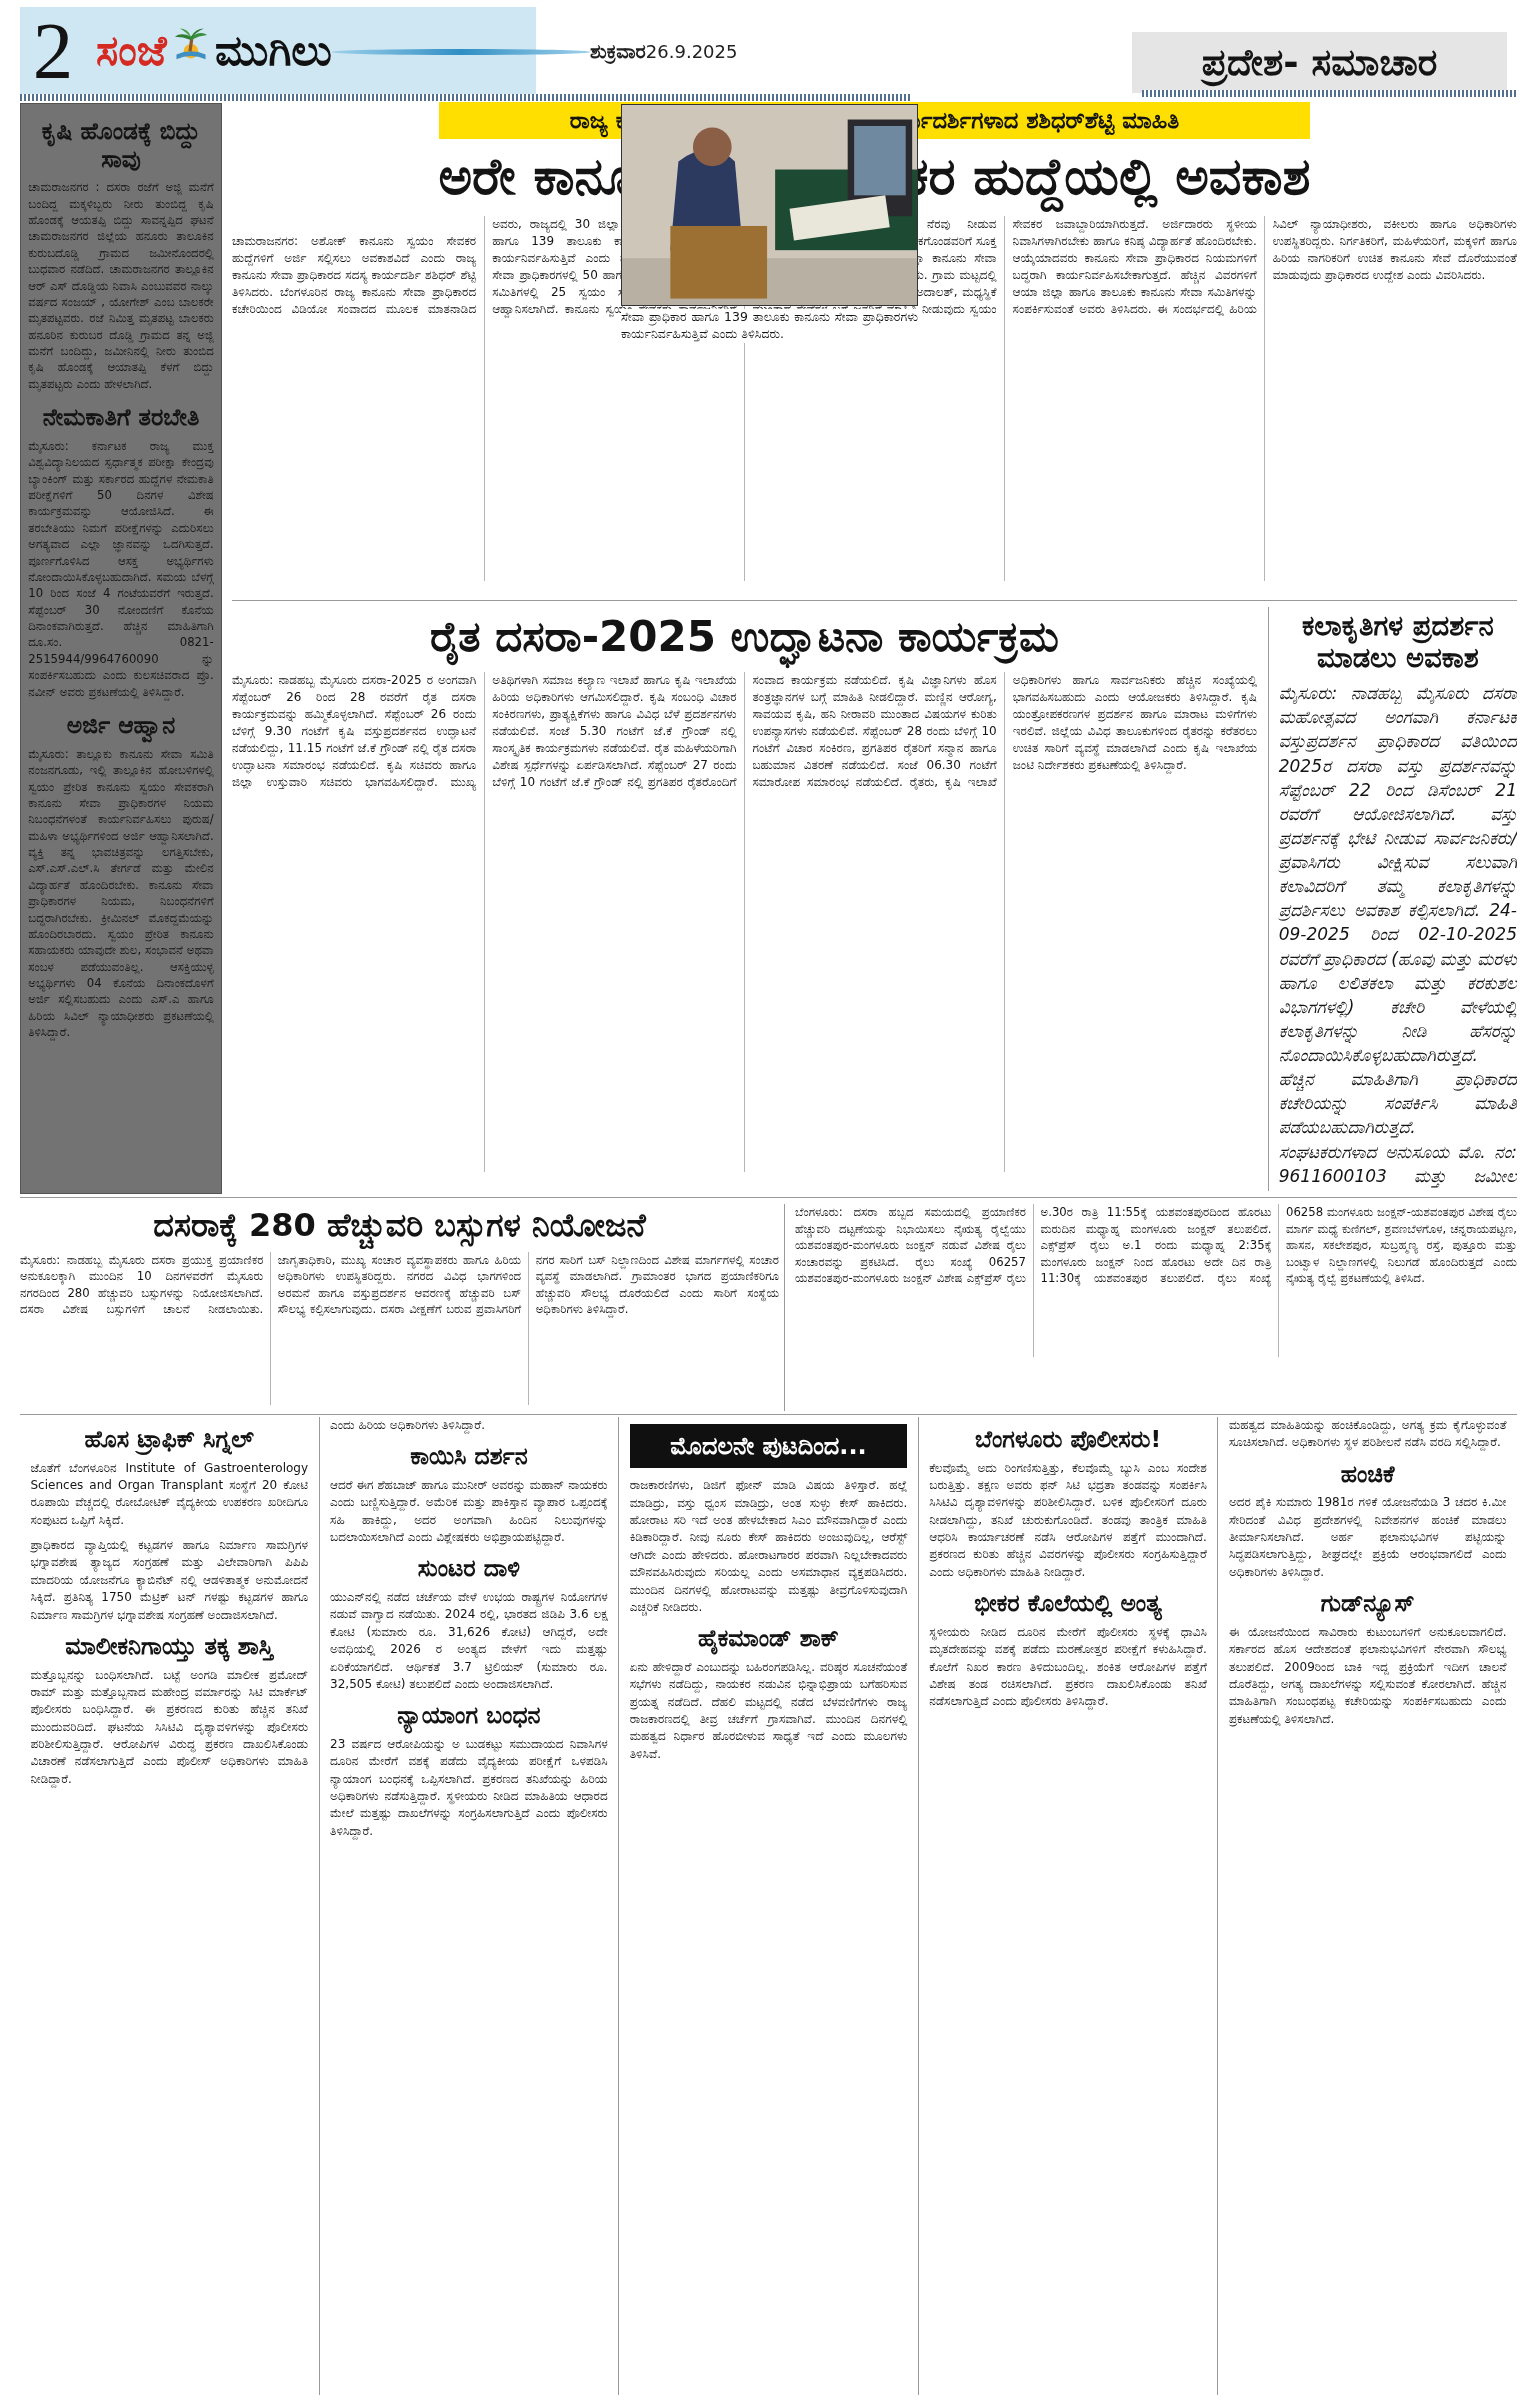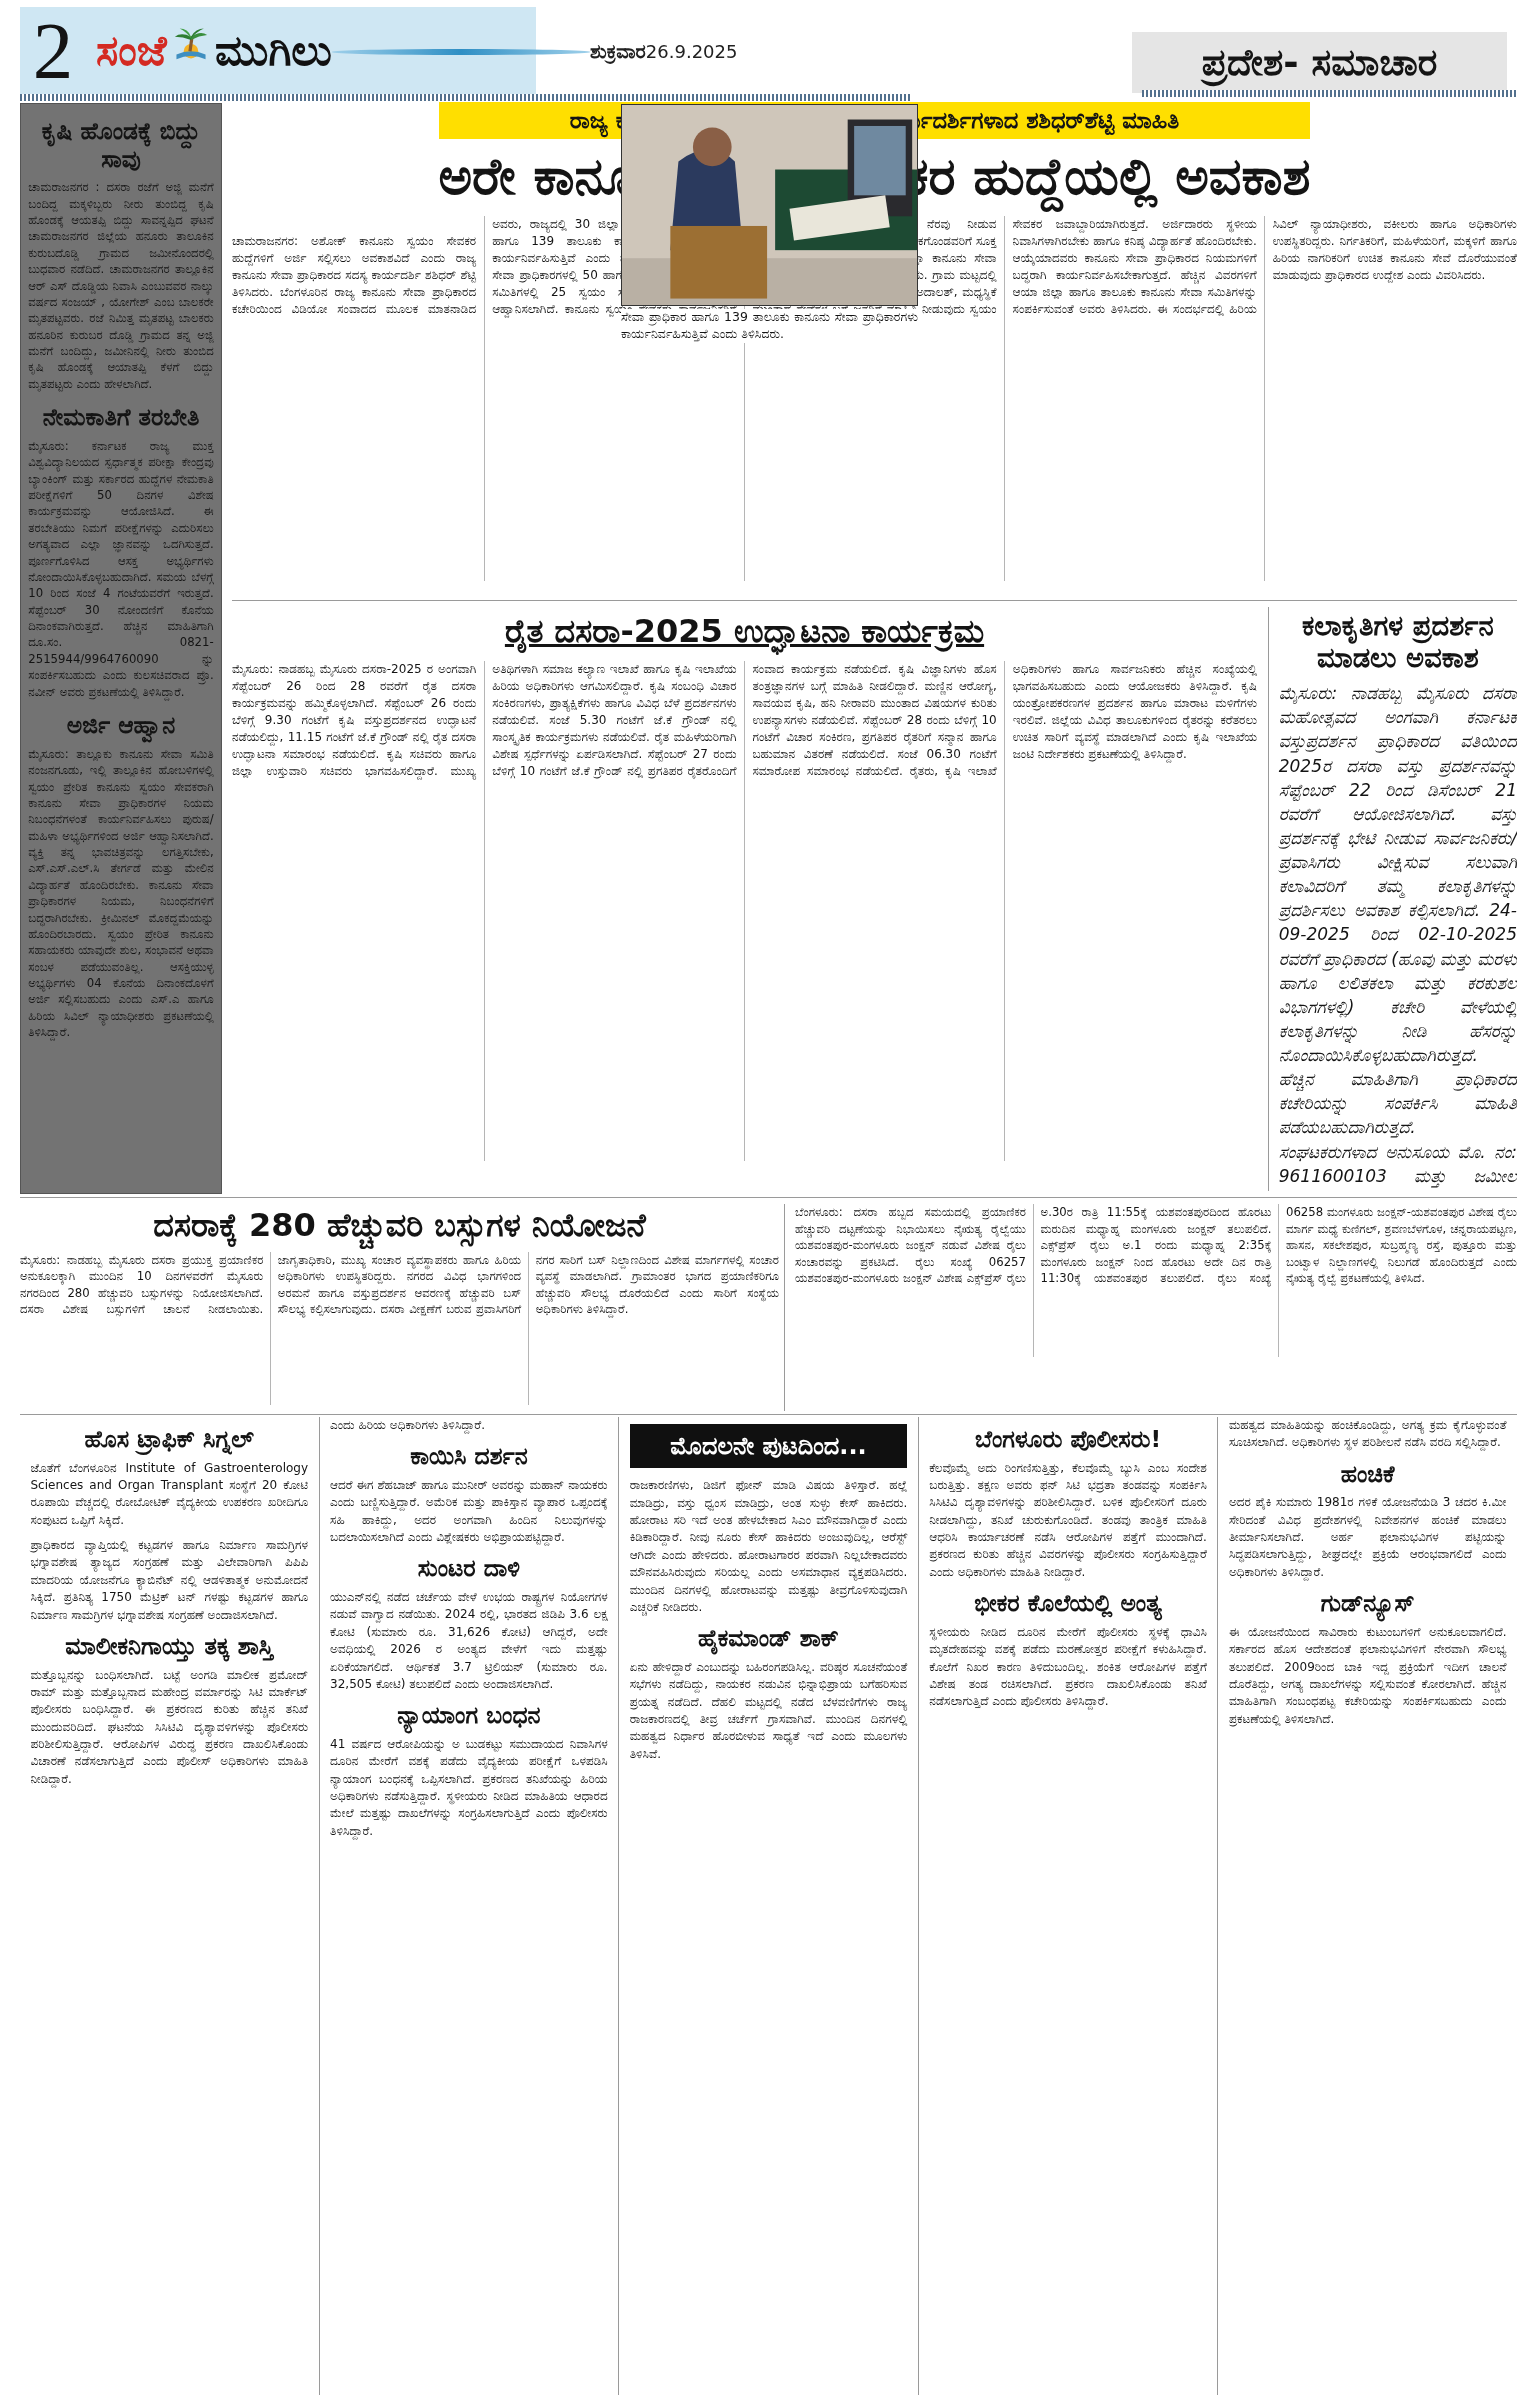--- a/index.html
+++ b/index.html
@@ -36,21 +36,21 @@
   .kicker{width:871px;margin:0 auto;background:#ffdf00;font-size:22.6px;font-weight:bold;
           text-align:center;padding:4.8px 8px;box-sizing:border-box;}
   .main-headline{font-size:51px;margin:8px 0 9.7px;}
   .main-body{position:relative;height:365px;column-count:5;column-gap:16px;column-rule:0.8px solid #b5b5b5;}
   .photo-box{position:absolute;left:389px;top:1.6px;width:297px;height:202px;background:#b9aa9b;
              border:0.8px solid #333;box-sizing:border-box;z-index:3;}
   .photo-caption{position:absolute;left:389px;top:207px;width:297px;background:#fff;z-index:3;
                  font-size:12.5px;line-height:1.35;text-align:justify;}
   
   .farmer-art{position:absolute;left:232px;top:607px;width:1025px;height:584px;overflow:hidden;}
-  .farmer-headline{font-size:32px;margin:4.8px 0 11.3px;text-decoration:underline;}
+  .farmer-headline{font-size:42px;margin:4.8px 0 11.3px;}
   .farmer-body{height:500px;column-count:4;column-gap:16px;column-rule:0.8px solid #b5b5b5;}
   
   .sidebar{position:absolute;left:1268px;top:607px;width:249px;height:584px;border-left:0.8px solid #9a9a9a;
            padding-left:9.7px;box-sizing:border-box;overflow:hidden;}
   .sb-h1{font-size:27.4px;line-height:1.15;margin:3.2px 0 8px;}
   .sb-h2{font-size:29px;margin:11.3px 0 6.5px;}
   .sb-body{font-size:17px;line-height:1.42;text-align:justify;font-style:italic;}
   
   .band3-art{position:absolute;top:1204px;overflow:hidden;}
   .b3-headline{font-size:32px;margin:1.6px 0 8px;}
@@ -167,21 +167,21 @@
       <div class="bc-text">ಮತ್ತೊಬ್ಬನನ್ನು ಬಂಧಿಸಲಾಗಿದೆ. ಬಟ್ಟೆ ಅಂಗಡಿ ಮಾಲೀಕ ಪ್ರಮೋದ್ ರಾಮ್ ಮತ್ತು ಮತ್ತೊಬ್ಬನಾದ ಮಹೇಂದ್ರ ವರ್ಮಾರನ್ನು ಸಿಟಿ ಮಾರ್ಕೆಟ್ ಪೊಲೀಸರು ಬಂಧಿಸಿದ್ದಾರೆ. ಈ ಪ್ರಕರಣದ ಕುರಿತು ಹೆಚ್ಚಿನ ತನಿಖೆ ಮುಂದುವರಿದಿದೆ. ಘಟನೆಯ ಸಿಸಿಟಿವಿ ದೃಶ್ಯಾವಳಿಗಳನ್ನು ಪೊಲೀಸರು ಪರಿಶೀಲಿಸುತ್ತಿದ್ದಾರೆ. ಆರೋಪಿಗಳ ವಿರುದ್ಧ ಪ್ರಕರಣ ದಾಖಲಿಸಿಕೊಂಡು ವಿಚಾರಣೆ ನಡೆಸಲಾಗುತ್ತಿದೆ ಎಂದು ಪೊಲೀಸ್ ಅಧಿಕಾರಿಗಳು ಮಾಹಿತಿ ನೀಡಿದ್ದಾರೆ.</div>
     </div>
 
     <div class="bcol">
       <div class="bc-text">ಎಂದು ಹಿರಿಯ ಅಧಿಕಾರಿಗಳು ತಿಳಿಸಿದ್ದಾರೆ.</div>
       <div class="bc-h hl">ಕಾಯಿಸಿ ದರ್ಶನ</div>
       <div class="bc-text">ಆದರೆ ಈಗ ಶೆಹಬಾಜ್ ಹಾಗೂ ಮುನೀರ್ ಅವರನ್ನು ಮಹಾನ್ ನಾಯಕರು ಎಂದು ಬಣ್ಣಿಸುತ್ತಿದ್ದಾರೆ. ಅಮೆರಿಕ ಮತ್ತು ಪಾಕಿಸ್ತಾನ ವ್ಯಾಪಾರ ಒಪ್ಪಂದಕ್ಕೆ ಸಹಿ ಹಾಕಿದ್ದು, ಅದರ ಅಂಗವಾಗಿ ಹಿಂದಿನ ನಿಲುವುಗಳನ್ನು ಬದಲಾಯಿಸಲಾಗಿದೆ ಎಂದು ವಿಶ್ಲೇಷಕರು ಅಭಿಪ್ರಾಯಪಟ್ಟಿದ್ದಾರೆ.</div>
       <div class="bc-h hl">ಸುಂಟರ ದಾಳಿ</div>
       <div class="bc-text">ಯುಎನ್‌ನಲ್ಲಿ ನಡೆದ ಚರ್ಚೆಯ ವೇಳೆ ಉಭಯ ರಾಷ್ಟ್ರಗಳ ನಿಯೋಗಗಳ ನಡುವೆ ವಾಗ್ವಾದ ನಡೆಯಿತು. 2024 ರಲ್ಲಿ, ಭಾರತದ ಜಿಡಿಪಿ 3.6 ಲಕ್ಷ ಕೋಟಿ (ಸುಮಾರು ರೂ. 31,626 ಕೋಟಿ) ಆಗಿದ್ದರೆ, ಅದೇ ಅವಧಿಯಲ್ಲಿ 2026 ರ ಅಂತ್ಯದ ವೇಳೆಗೆ ಇದು ಮತ್ತಷ್ಟು ಏರಿಕೆಯಾಗಲಿದೆ. ಆರ್ಥಿಕತೆ 3.7 ಟ್ರಿಲಿಯನ್ (ಸುಮಾರು ರೂ. 32,505 ಕೋಟಿ) ತಲುಪಲಿದೆ ಎಂದು ಅಂದಾಜಿಸಲಾಗಿದೆ.</div>
       <div class="bc-h hl">ನ್ಯಾಯಾಂಗ ಬಂಧನ</div>
-      <div class="bc-text">41 ವರ್ಷದ ಆರೋಪಿಯನ್ನು ಅ ಬುಡಕಟ್ಟು ಸಮುದಾಯದ ನಿವಾಸಿಗಳ ದೂರಿನ ಮೇರೆಗೆ ವಶಕ್ಕೆ ಪಡೆದು ವೈದ್ಯಕೀಯ ಪರೀಕ್ಷೆಗೆ ಒಳಪಡಿಸಿ ನ್ಯಾಯಾಂಗ ಬಂಧನಕ್ಕೆ ಒಪ್ಪಿಸಲಾಗಿದೆ. ಪ್ರಕರಣದ ತನಿಖೆಯನ್ನು ಹಿರಿಯ ಅಧಿಕಾರಿಗಳು ನಡೆಸುತ್ತಿದ್ದಾರೆ. ಸ್ಥಳೀಯರು ನೀಡಿದ ಮಾಹಿತಿಯ ಆಧಾರದ ಮೇಲೆ ಮತ್ತಷ್ಟು ದಾಖಲೆಗಳನ್ನು ಸಂಗ್ರಹಿಸಲಾಗುತ್ತಿದೆ ಎಂದು ಪೊಲೀಸರು ತಿಳಿಸಿದ್ದಾರೆ.</div>
+      <div class="bc-text">23 ವರ್ಷದ ಆರೋಪಿಯನ್ನು ಅ ಬುಡಕಟ್ಟು ಸಮುದಾಯದ ನಿವಾಸಿಗಳ ದೂರಿನ ಮೇರೆಗೆ ವಶಕ್ಕೆ ಪಡೆದು ವೈದ್ಯಕೀಯ ಪರೀಕ್ಷೆಗೆ ಒಳಪಡಿಸಿ ನ್ಯಾಯಾಂಗ ಬಂಧನಕ್ಕೆ ಒಪ್ಪಿಸಲಾಗಿದೆ. ಪ್ರಕರಣದ ತನಿಖೆಯನ್ನು ಹಿರಿಯ ಅಧಿಕಾರಿಗಳು ನಡೆಸುತ್ತಿದ್ದಾರೆ. ಸ್ಥಳೀಯರು ನೀಡಿದ ಮಾಹಿತಿಯ ಆಧಾರದ ಮೇಲೆ ಮತ್ತಷ್ಟು ದಾಖಲೆಗಳನ್ನು ಸಂಗ್ರಹಿಸಲಾಗುತ್ತಿದೆ ಎಂದು ಪೊಲೀಸರು ತಿಳಿಸಿದ್ದಾರೆ.</div>
     </div>
 
     <div class="bcol">
       <div class="black-bar">ಮೊದಲನೇ ಪುಟದಿಂದ...</div>
       <div class="bc-text">ರಾಜಕಾರಣಿಗಳು, ಡಿಜಿಗೆ ಫೋನ್ ಮಾಡಿ ವಿಷಯ ತಿಳಿಸ್ತಾರೆ. ಹಲ್ಲೆ ಮಾಡಿದ್ರು, ವಸ್ತು ಧ್ವಂಸ ಮಾಡಿದ್ರು, ಅಂತ ಸುಳ್ಳು ಕೇಸ್ ಹಾಕಿದರು. ಹೋರಾಟ ಸರಿ ಇದೆ ಅಂತ ಹೇಳಬೇಕಾದ ಸಿಎಂ ಮೌನವಾಗಿದ್ದಾರೆ ಎಂದು ಕಿಡಿಕಾರಿದ್ದಾರೆ. ನೀವು ನೂರು ಕೇಸ್ ಹಾಕಿದರು ಅಂಜುವುದಿಲ್ಲ, ಆರೆಸ್ಟ್ ಆಗಿದೇ ಎಂದು ಹೇಳಿದರು. ಹೋರಾಟಗಾರರ ಪರವಾಗಿ ನಿಲ್ಲಬೇಕಾದವರು ಮೌನವಹಿಸಿರುವುದು ಸರಿಯಲ್ಲ ಎಂದು ಅಸಮಾಧಾನ ವ್ಯಕ್ತಪಡಿಸಿದರು. ಮುಂದಿನ ದಿನಗಳಲ್ಲಿ ಹೋರಾಟವನ್ನು ಮತ್ತಷ್ಟು ತೀವ್ರಗೊಳಿಸುವುದಾಗಿ ಎಚ್ಚರಿಕೆ ನೀಡಿದರು.</div>
       <div class="bc-h hl">ಹೈಕಮಾಂಡ್ ಶಾಕ್</div>
       <div class="bc-text">ಏನು ಹೇಳಿದ್ದಾರೆ ಎಂಬುದನ್ನು ಬಹಿರಂಗಪಡಿಸಿಲ್ಲ. ವರಿಷ್ಠರ ಸೂಚನೆಯಂತೆ ಸಭೆಗಳು ನಡೆದಿದ್ದು, ನಾಯಕರ ನಡುವಿನ ಭಿನ್ನಾಭಿಪ್ರಾಯ ಬಗೆಹರಿಸುವ ಪ್ರಯತ್ನ ನಡೆದಿದೆ. ದೆಹಲಿ ಮಟ್ಟದಲ್ಲಿ ನಡೆದ ಬೆಳವಣಿಗೆಗಳು ರಾಜ್ಯ ರಾಜಕಾರಣದಲ್ಲಿ ತೀವ್ರ ಚರ್ಚೆಗೆ ಗ್ರಾಸವಾಗಿವೆ. ಮುಂದಿನ ದಿನಗಳಲ್ಲಿ ಮಹತ್ವದ ನಿರ್ಧಾರ ಹೊರಬೀಳುವ ಸಾಧ್ಯತೆ ಇದೆ ಎಂದು ಮೂಲಗಳು ತಿಳಿಸಿವೆ.</div>
     </div>
 
     <div class="bcol">

